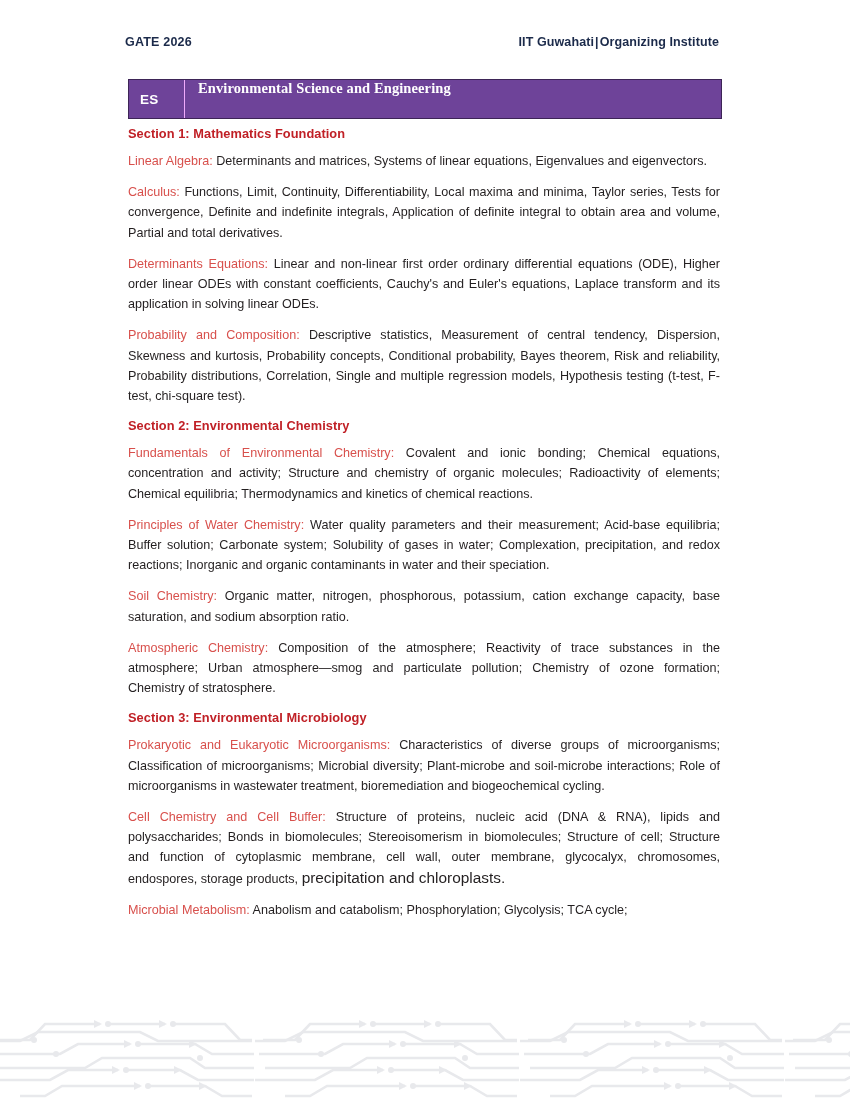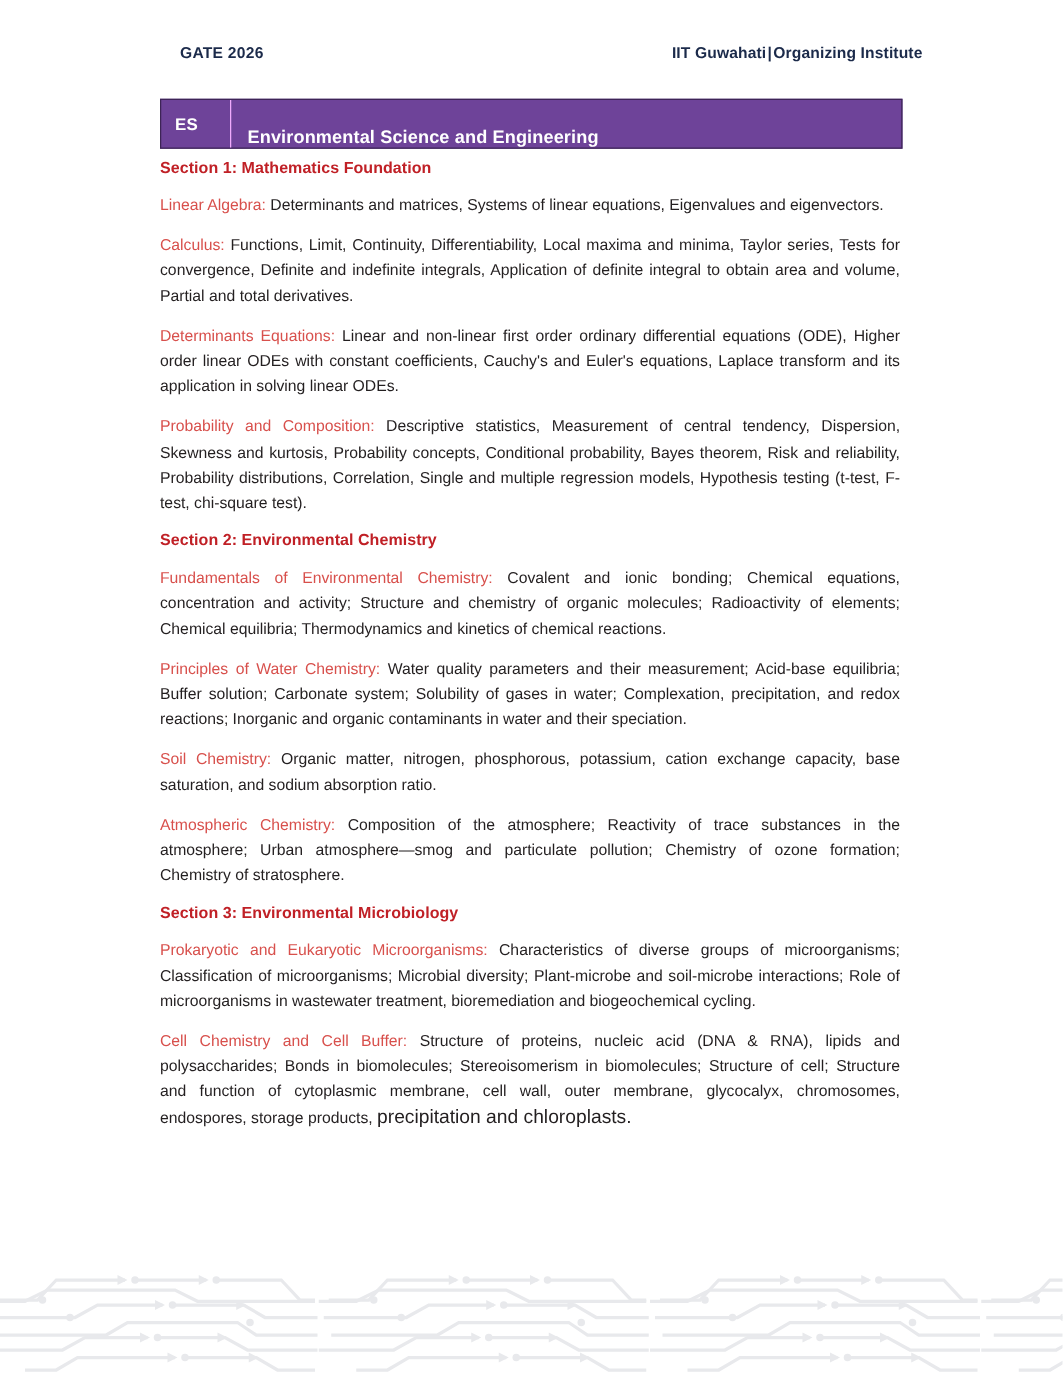--- a/index.html
+++ b/index.html
@@ -21,21 +21,21 @@
     position: absolute;
     top: 0; left: 0;
     width: 850px;
     height: 1100px;
   }
 
   
   .doc-header {
     position: absolute;
     top: 35px;
-    left: 144px;
+    left: 125px;
     width: 594px;
     display: flex;
     justify-content: space-between;
     align-items: baseline;
   }
   .doc-header .left-tag {
     font-size: 12.5px;
     font-weight: bold;
     color: #1b2a4a;
     letter-spacing: 0.2px;
@@ -75,22 +75,23 @@
   }
   .subject-banner .code-cell span {
     color: #ffffff;
     font-size: 13.5px;
     font-weight: bold;
     letter-spacing: 0.2px;
   }
   .subject-banner .name-cell {
     flex: 1 1 auto;
     display: flex;
-    align-items: flex-end;
+    align-items: flex-start;
     padding-left: 13px;
+    font-family: Liberation Serif, serif;
   }
   .subject-banner .name-cell span {
     color: #ffffff;
     font-size: 14.5px;
     font-weight: bold;
     letter-spacing: 0.1px;
   }
 
   
   .content {
@@ -104,21 +105,21 @@
     font-weight: bold;
     color: #c02026;
     margin: 0 0 9px 0;
     letter-spacing: 0.05px;
     line-height: 1.25;
   }
   .section-heading.spaced-above {
     margin-top: 12px;
   }
   .topic {
-    margin: 12px 0 11px 0;
+    margin: 0 0 11px 0;
     font-size: 12.6px;
     line-height: 20.2px;
     text-align: justify;
     text-justify: inter-word;
     color: #231f20;
   }
   .topic .label {
     color: #d8504c;
   }
   .topic .big {
@@ -185,20 +186,24 @@
     </p>
 
     <h2 class="section-heading spaced-above">Section 3: Environmental Microbiology</h2>
     <p class="topic">
       <span class="label">Prokaryotic and Eukaryotic Microorganisms:</span>
       <span>Characteristics of diverse groups of microorganisms; Classification of microorganisms; Microbial diversity; Plant-microbe and soil-microbe interactions; Role of microorganisms in wastewater treatment, bioremediation and biogeochemical cycling.</span>
     </p>
     <p class="topic">
       <span class="label">Cell Chemistry and Cell Buffer:</span>
       <span>Structure of proteins, nucleic acid (DNA &amp; RNA), lipids and polysaccharides; Bonds in biomolecules; Stereoisomerism in biomolecules; Structure of cell; Structure and function of cytoplasmic membrane, cell wall, outer membrane, glycocalyx, chromosomes, endospores, storage products, </span><span class="big">precipitation and chloroplasts.</span>
+    </p>
+    <p class="topic">
+      <span class="label">Microbial Metabolism:</span>
+      <span>Anabolism and catabolism; Phosphorylation; Glycolysis; TCA cycle;</span>
     </p>
 
   </div>
 
   <svg class="footer-pattern" width="850" height="90" viewBox="0 0 850 90" style="position:absolute; left:0; bottom:0;" aria-hidden="true">
     <defs>
       <g id="trace-tile">
 
         <path d="M 8,30 L 40,30 L 55,14 L 110,14" fill="none" stroke="#e8e9ec" stroke-width="2.6"></path>
         <path d="M 120,14 L 175,14" fill="none" stroke="#e8e9ec" stroke-width="2.6"></path>

